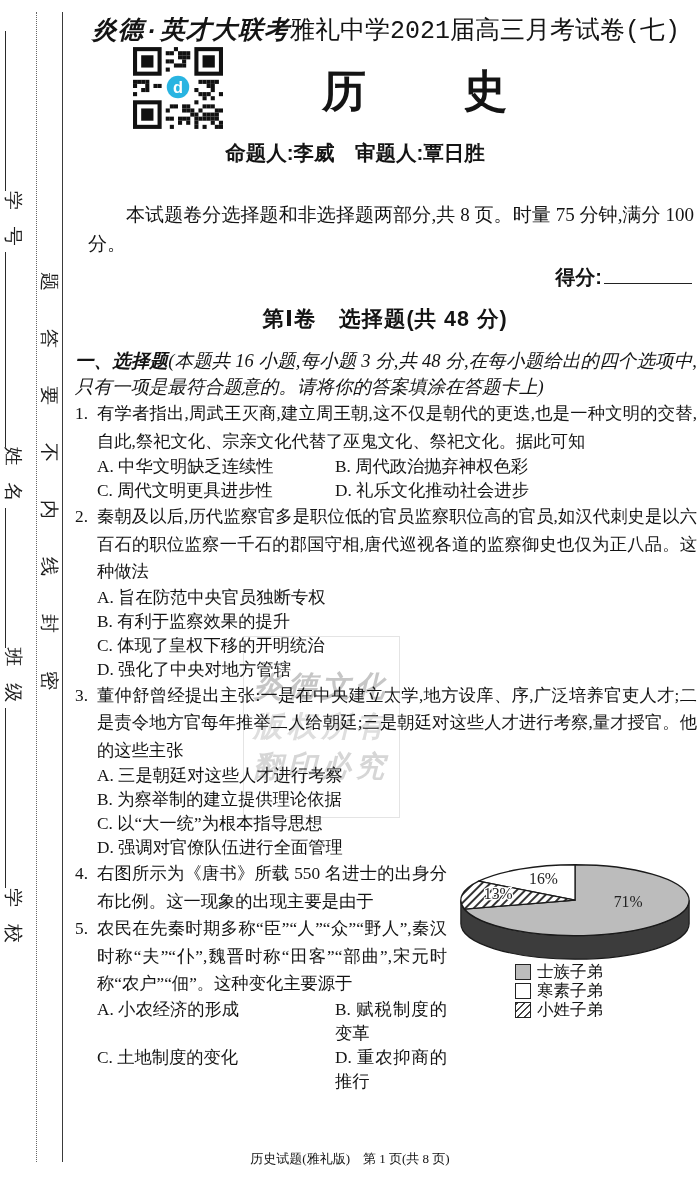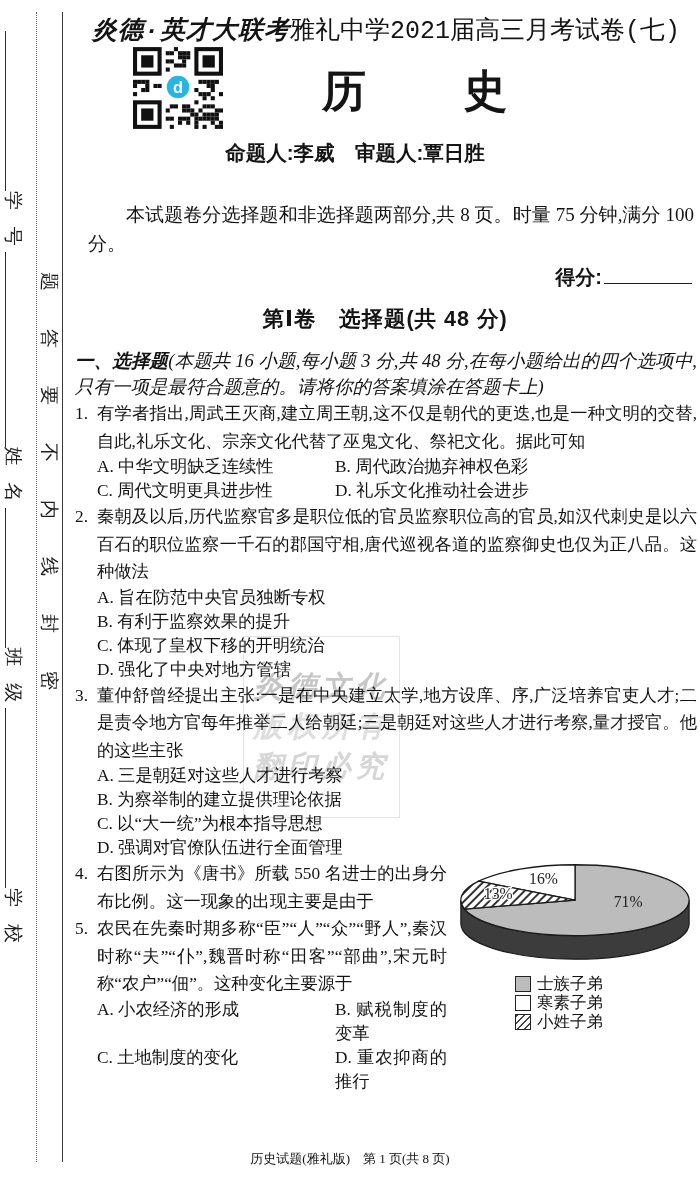--- a/index.html
+++ b/index.html
@@ -45,21 +45,21 @@
   .q{position:relative;padding-left:22px;text-align:justify;font-size:17.3px;line-height:27.5px;}
   .q .qnum{position:absolute;left:0;top:0;}
   .opts{line-height:24px;}
   .opts .opt{display:block;}
   .opts.two-col{display:grid;grid-template-columns:238px 1fr;}
   .opts.two-col .opt{display:block;}
 
   
   .chart-block{float:right;width:244px;margin-left:6px;margin-bottom:2px;}
   .chart-block svg{display:block;}
-  .legend{margin-top:14px;margin-left:62px;line-height:19px;font-size:16.5px;}
+  .legend{margin-top:2px;margin-left:62px;line-height:19px;font-size:16.5px;}
   .legend .row{display:flex;align-items:center;gap:6px;}
   .sw{width:14px;height:14px;border:1.3px solid #222;flex:none;}
   .sw.gray{background:#bcbcbc;}
   .sw.white{background:#ffffff;}
   .sw.hatch{background:repeating-linear-gradient(135deg,#444 0 1.5px,#fff 1.5px 5px);}
 
   
   .watermark{position:absolute;left:243px;top:636px;width:157px;height:182px;border:1px solid #e4e4e4;
       z-index:0;display:flex;flex-direction:column;justify-content:center;align-items:center;
       padding:4px 0;box-sizing:border-box;font-weight:bold;letter-spacing:5px;font-size:29px;font-style:italic;}
@@ -223,21 +223,21 @@
   </div>
 
   <div class="sec-title">第Ⅰ卷　选择题(共 48 分)</div>
 
   <div class="flow">
 
     <div class="instruction"><span class="lead">一、选择题</span><span>(本题共 16 小题,每小题 3 分,共 48 分,在每小题给出的四个选项中,只有一项是最符合题意的。请将你的答案填涂在答题卡上)</span></div>
 
     <div class="q">
       <span class="qnum">1.</span>
-      <span>有学者指出,周武王灭商,建立周王朝,这不仅是朝代的更迭,也是一种文明的交替,自此,礼乐文化、宗亲文化代替了巫鬼文化、祭祀文化。据此可知</span>
+      <span>有学者指出,周武王灭商,建立周王朝,这不仅是朝代的更迭,也是一种文明的交替,自此,祭祀文化、宗亲文化代替了巫鬼文化、祭祀文化。据此可知</span>
       <div class="opts two-col">
         <span class="opt">A. 中华文明缺乏连续性</span>
         <span class="opt">B. 周代政治抛弃神权色彩</span>
         <span class="opt">C. 周代文明更具进步性</span>
         <span class="opt">D. 礼乐文化推动社会进步</span>
       </div>
     </div>
 
     <div class="q">
       <span class="qnum">2.</span>

